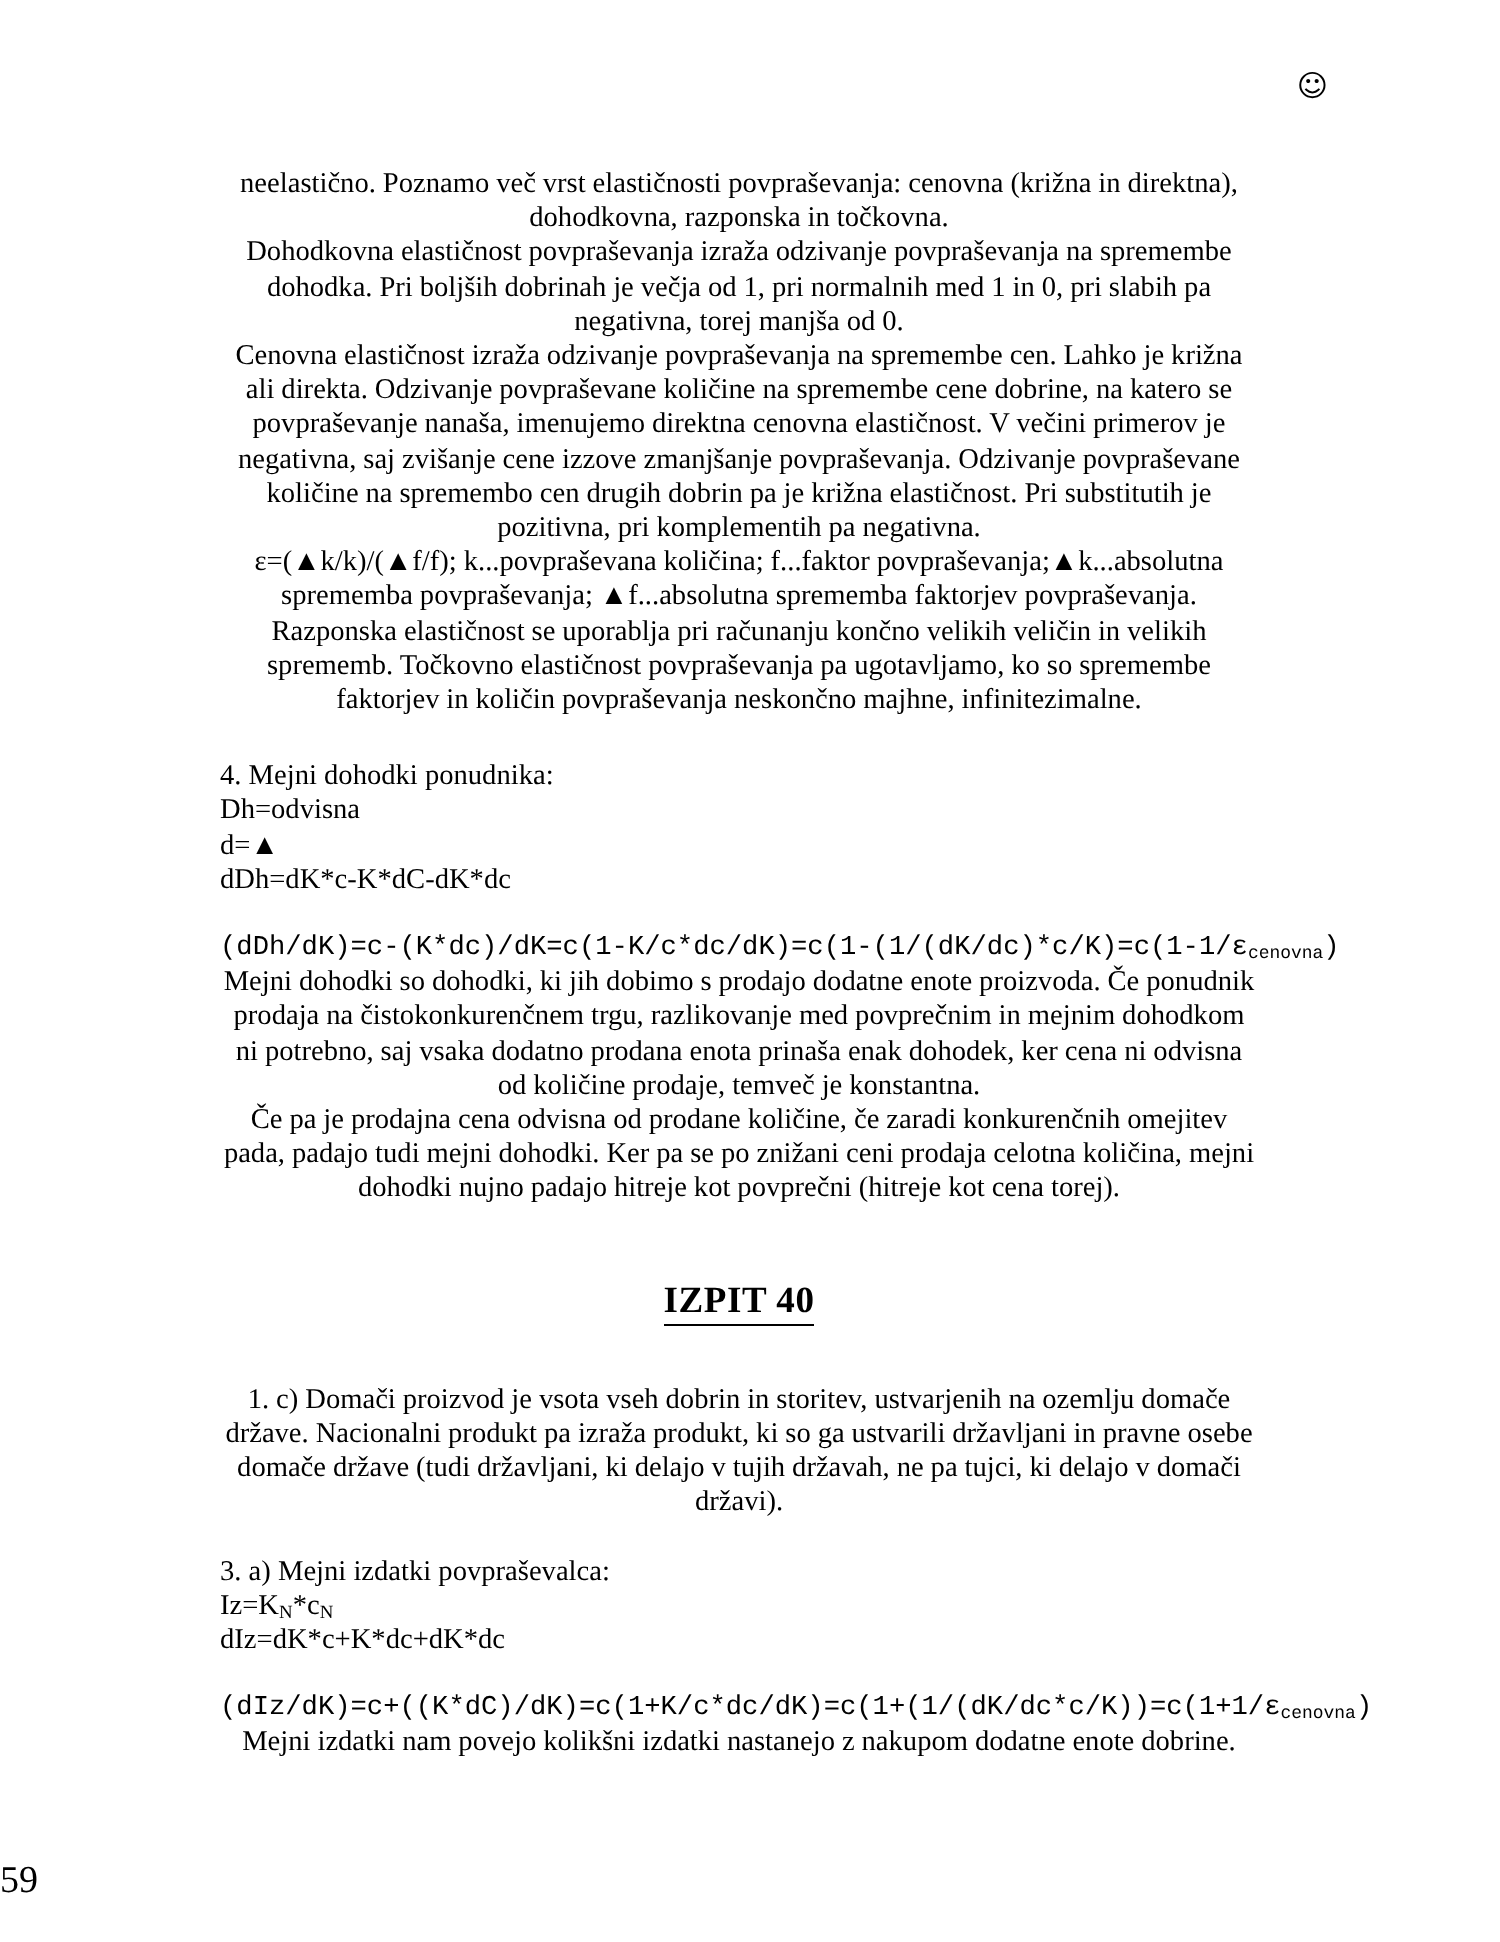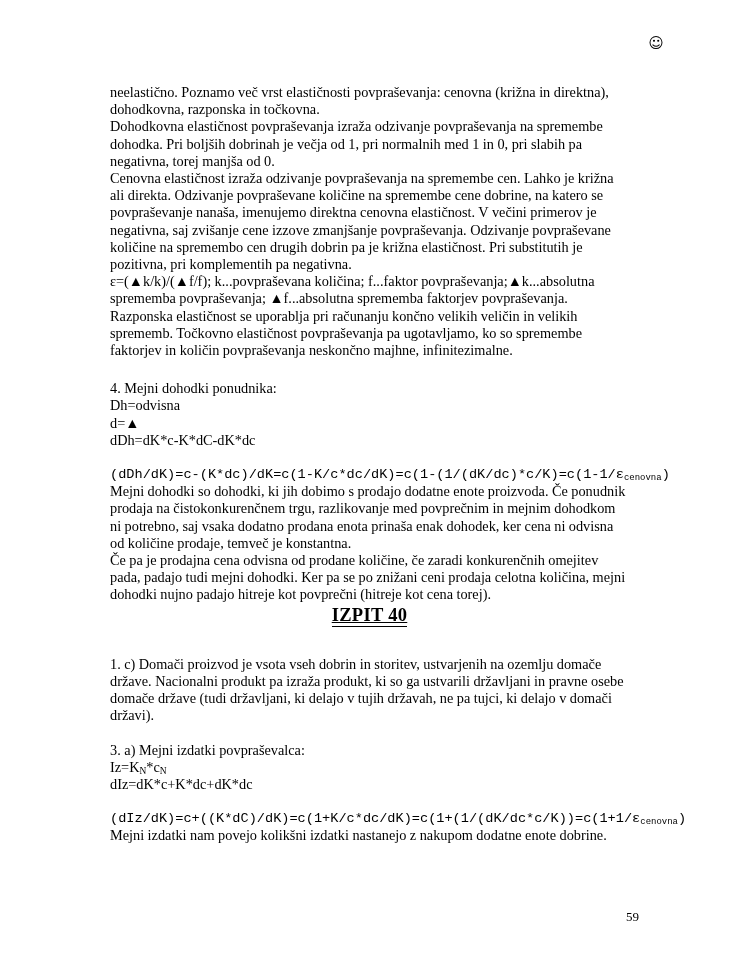--- a/index.html
+++ b/index.html
@@ -39,21 +39,21 @@
   .content {
     position: absolute;
     left: 110px;
     top: 84px;
     width: 519px;
   }
   .para {
     font-size: 14.3px;
     line-height: 17.2px;
     margin: 0;
-    text-align: left;
+    text-align: center;
     word-spacing: -0.1px;
   }
   .gap-sm { height: 17px; }
   .gap-md { height: 21px; }
   .formula {
     font-size: 14.3px;
     line-height: 17.2px;
     margin: 0;
     white-space: nowrap;
   }
@@ -75,30 +75,30 @@
     font-size: 18.5px;
     line-height: 22px;
     letter-spacing: 0.3px;
     margin: 0;
   }
   .heading span {
     border-bottom: 1.6px solid #000;
     padding-bottom: 1px;
   }
   .heading-wrap {
+    margin-top: 36px;
     margin-bottom: 30px;
-    text-decoration: underline;
   }
   .pagenum {
     position: absolute;
     left: 0;
-    top: 908px;
+    top: 932px;
     width: 639px;
-    text-align: right;
-    font-size: 13px;
+    text-align: left;
+    font-size: 19px;
     line-height: 17px;
   }
 </style>
 </head>
 <body>
 
 <div class="page">
 
   <div class="header-band">
     <div class="smiley">☺</div>

